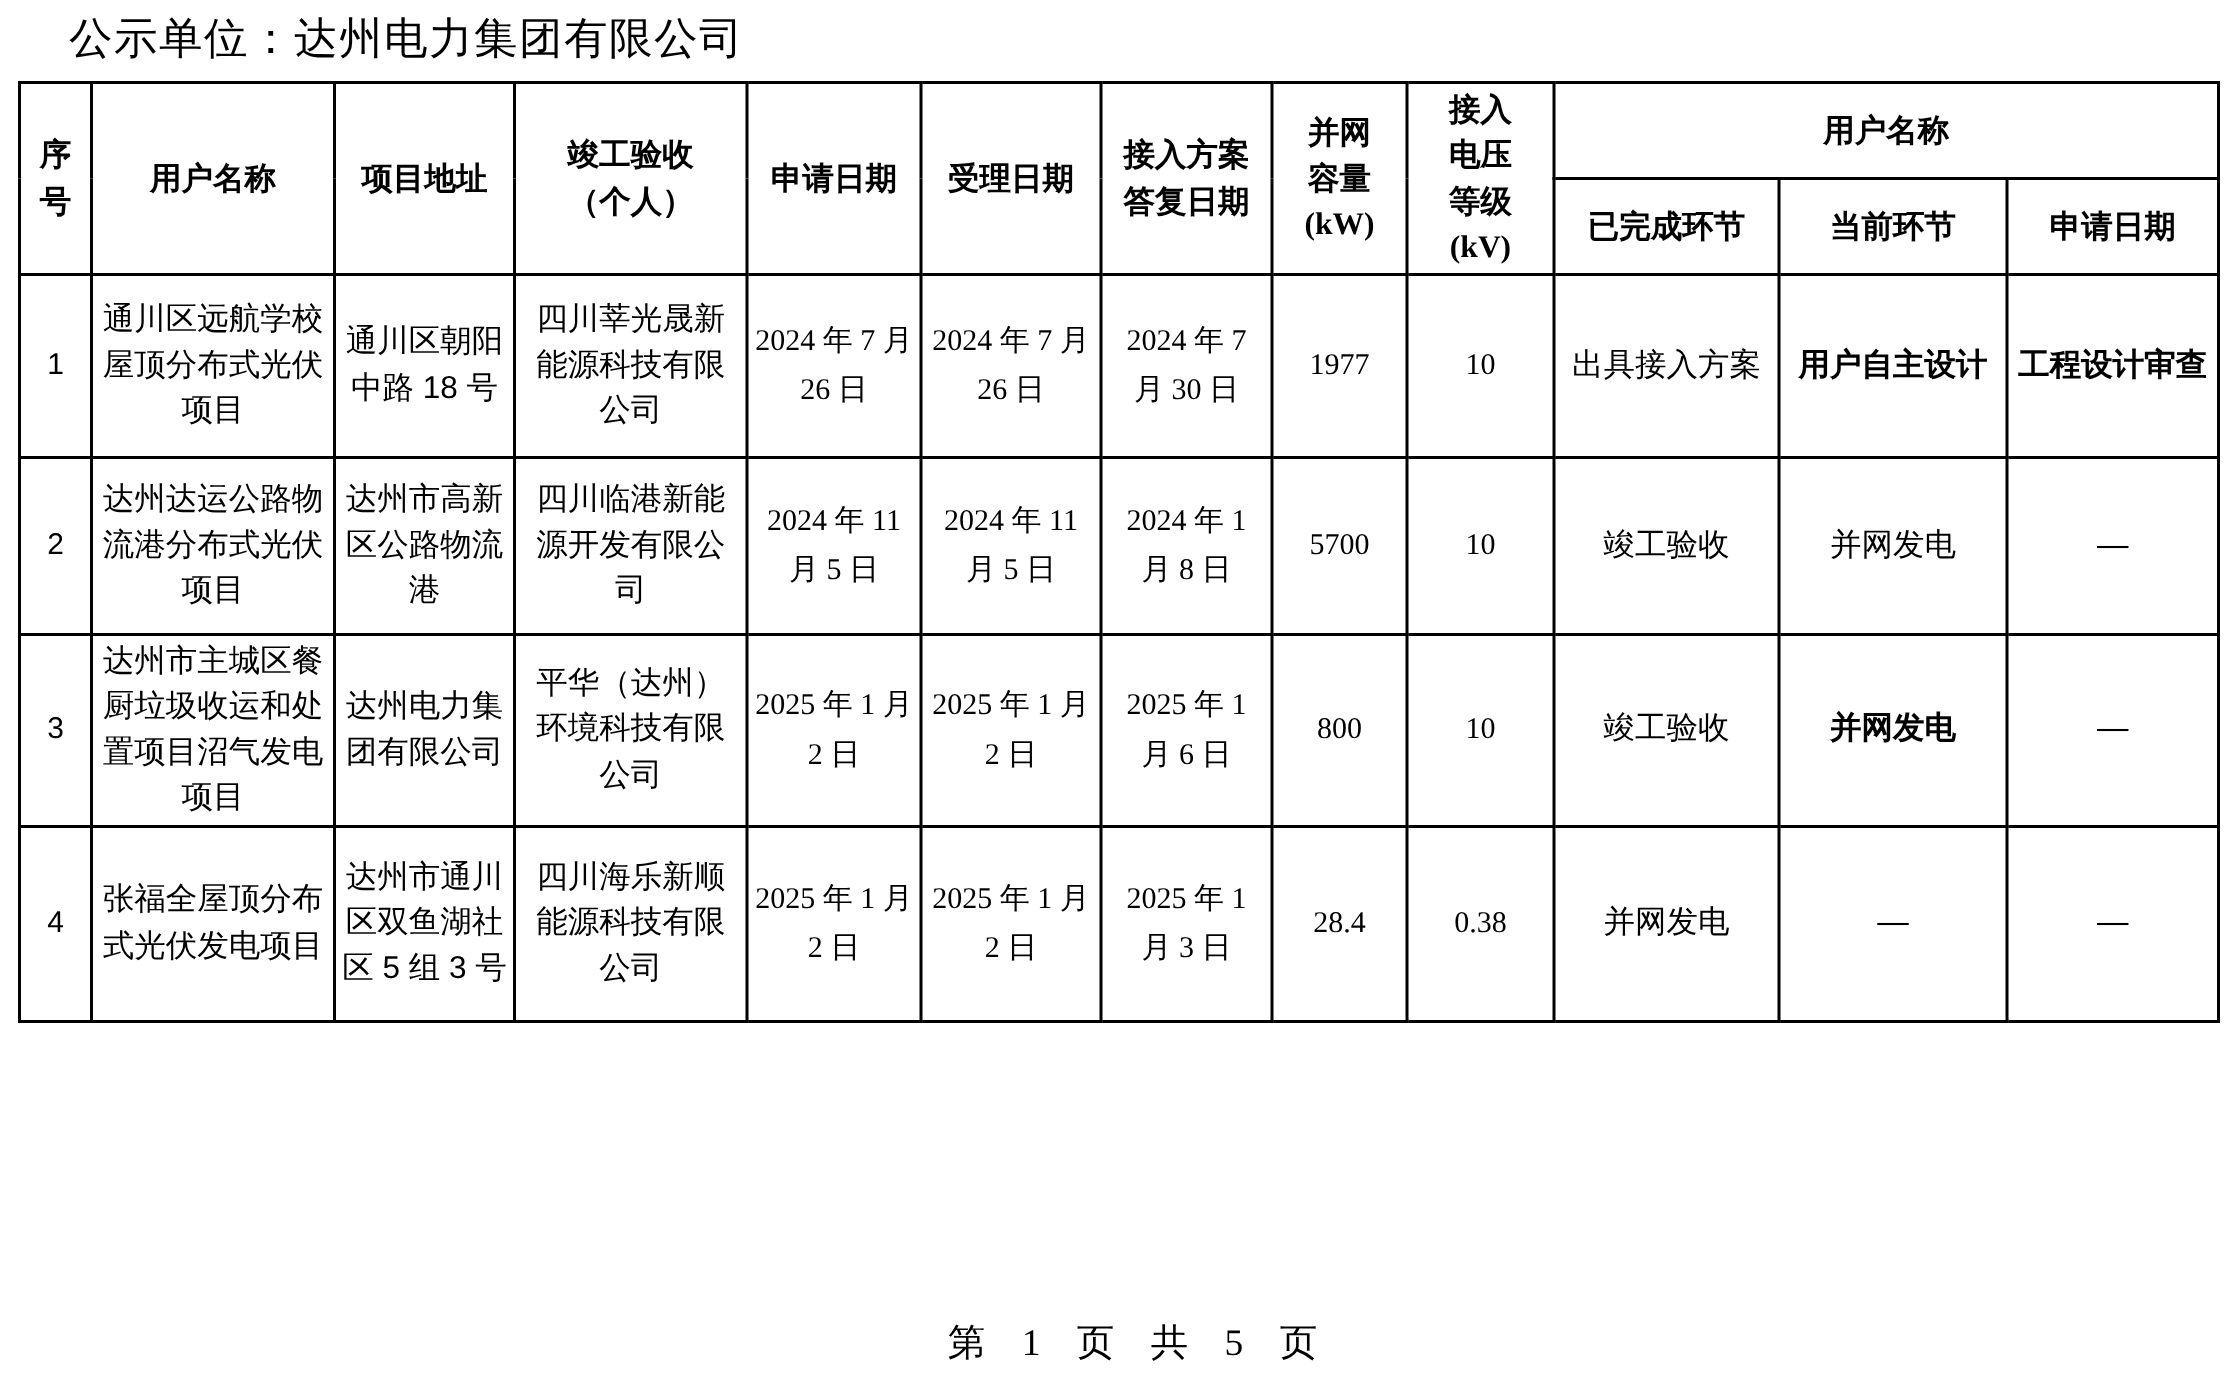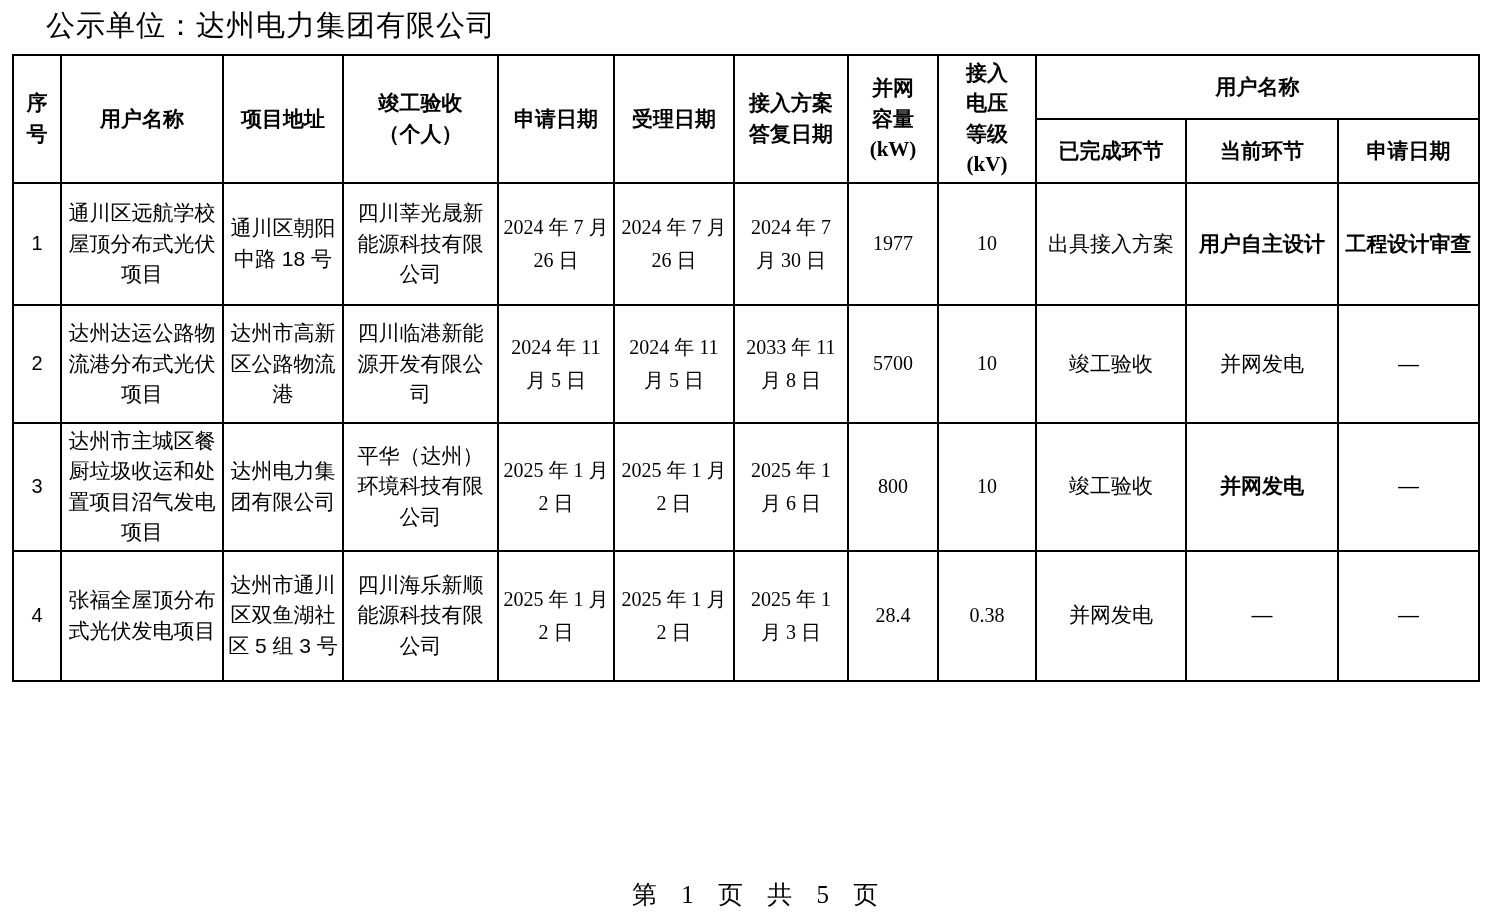--- a/index.html
+++ b/index.html
@@ -154,21 +154,21 @@
         <td class="c-name bold">用户自主设计</td>
         <td class="c-name bold">工程设计审查</td>
       </tr>
       <tr class="r2">
         <td class="c-seq">2</td>
         <td class="c-name">达州达运公路物流港分布式光伏项目</td>
         <td class="c-name">达州市高新区公路物流港</td>
         <td class="c-name">四川临港新能源开发有限公司</td>
         <td class="c-date">2024 年 11 月 5 日</td>
         <td class="c-date">2024 年 11 月 5 日</td>
-        <td class="c-date">2033 年 11 月 8 日</td>
+        <td class="c-date">2024 年 1 月 8 日</td>
         <td class="c-num">5700</td>
         <td class="c-num">10</td>
         <td class="c-name">竣工验收</td>
         <td class="c-name">并网发电</td>
         <td class="c-name">—</td>
       </tr>
       <tr class="r3">
         <td class="c-seq">3</td>
         <td class="c-name">达州市主城区餐厨垃圾收运和处置项目沼气发电项目</td>
         <td class="c-name">达州电力集团有限公司</td>

